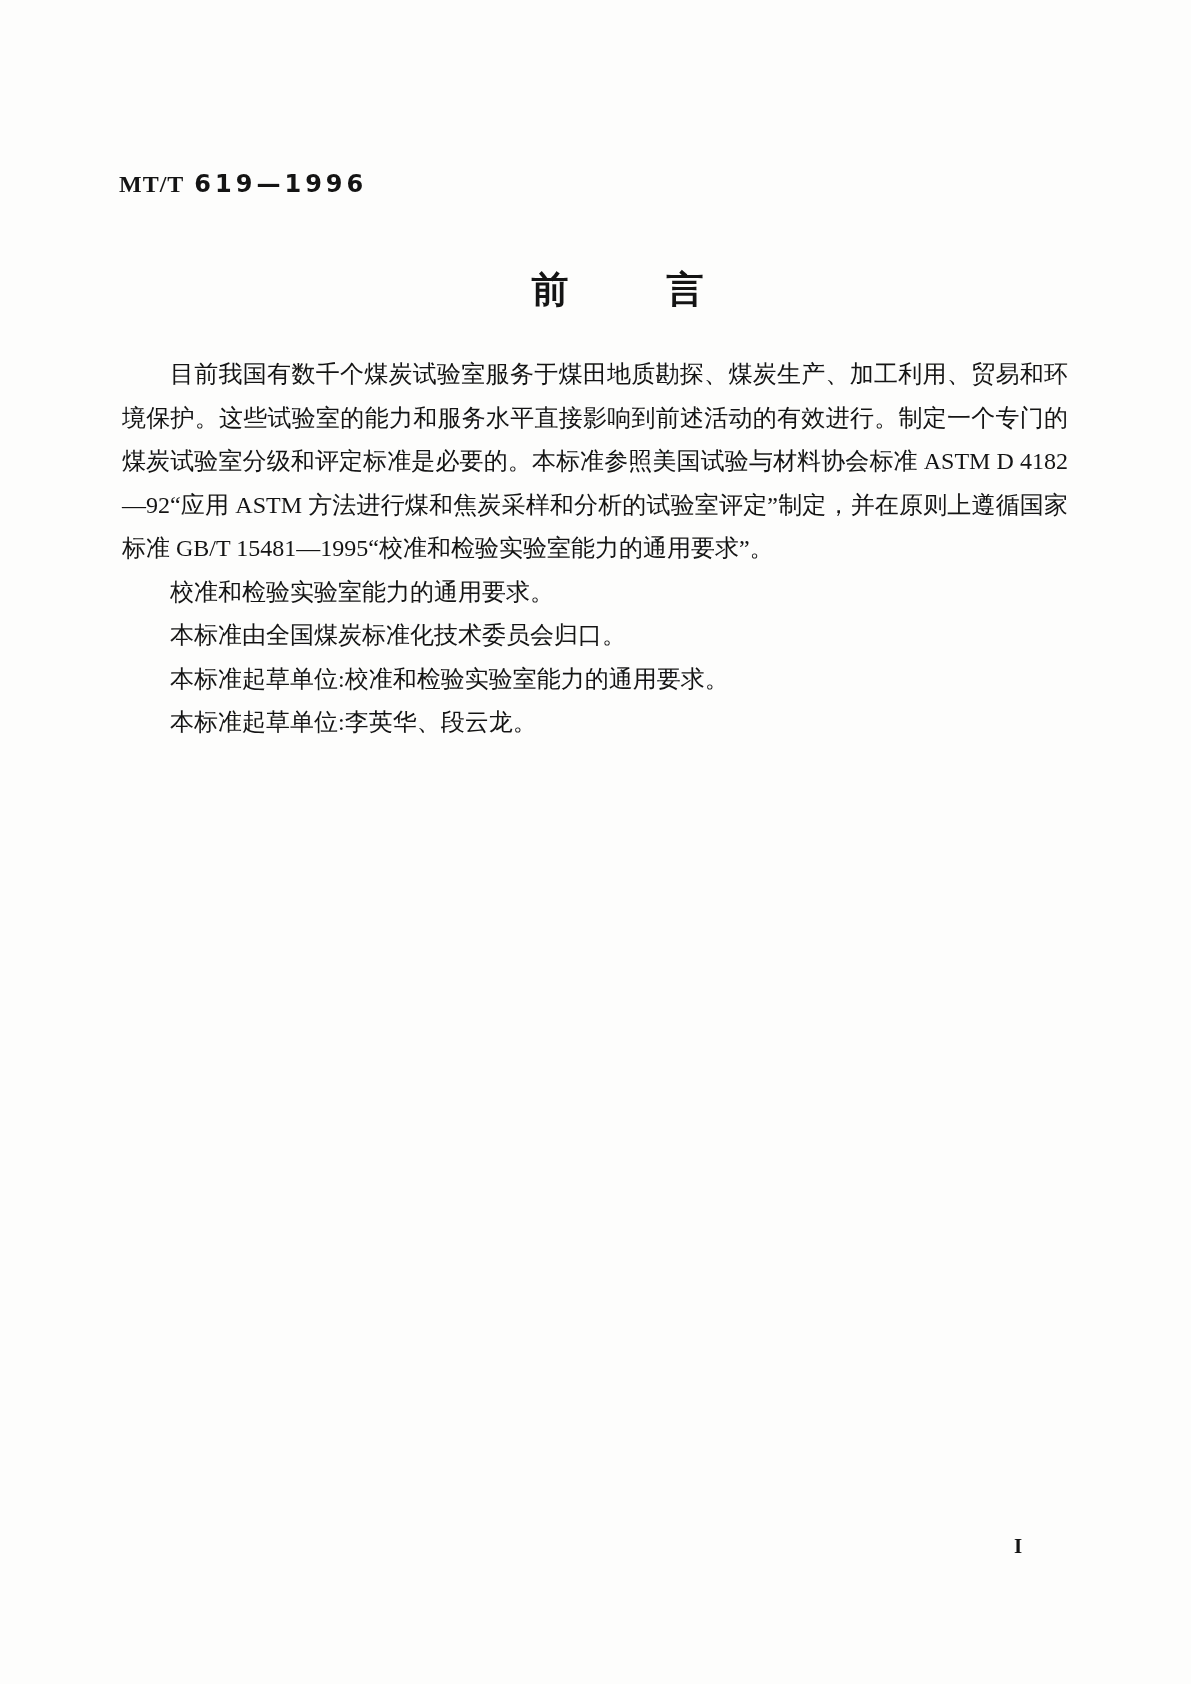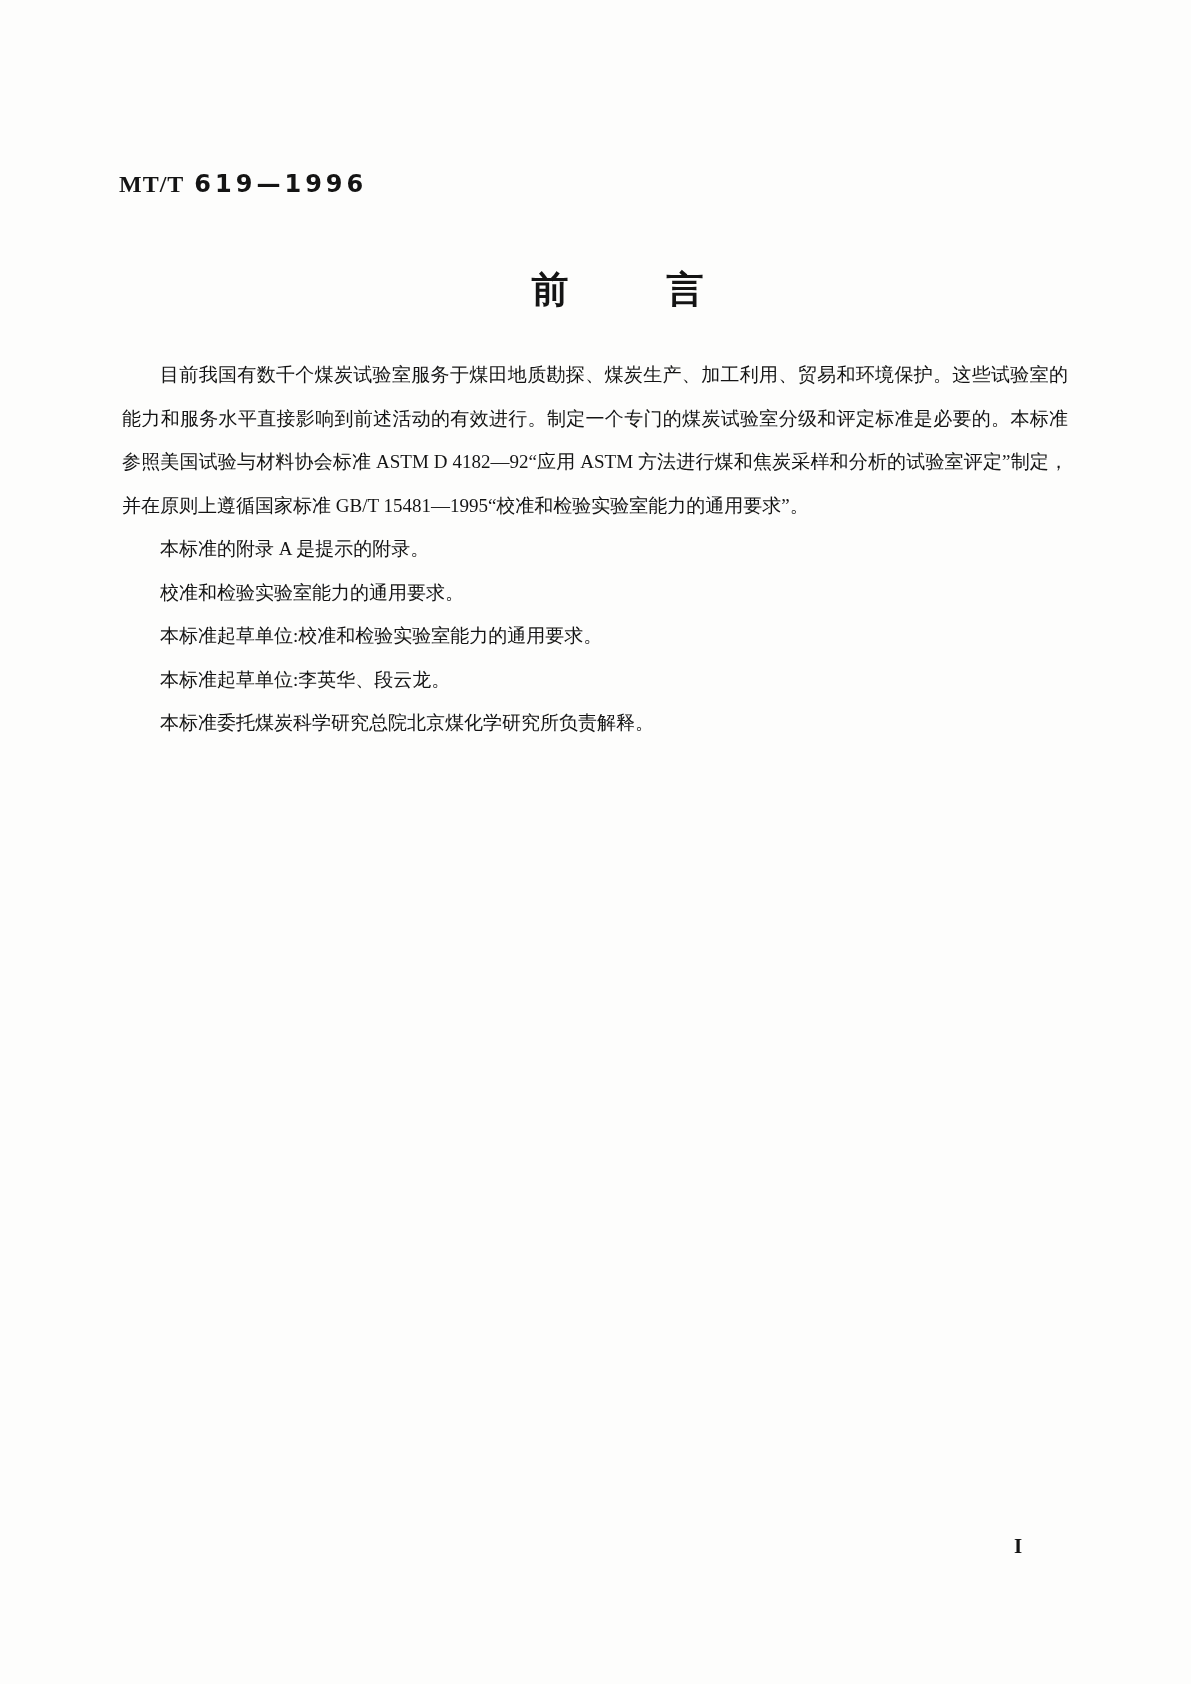--- a/index.html
+++ b/index.html
@@ -47,21 +47,21 @@
   }
   .doc-title .title-gap {
     display: inline-block;
     width: 98px;
   }
   .foreword {
     position: absolute;
     left: 122px;
     top: 353px;
     width: 946px;
-    font-size: 19px;
+    font-size: 24px;
     line-height: 43.5px;
     text-align: justify;
     font-weight: 500;
   }
   .foreword p {
     margin: 0;
     padding: 0;
     text-indent: 2em;
   }
   .page-number {
@@ -80,22 +80,21 @@
   <div class="doc-header">
     <span class="code">MT/T</span><span class="num">619—1996</span>
   </div>
 
   <div class="doc-title">
     <span>前</span><span class="title-gap"></span><span>言</span>
   </div>
 
   <div class="foreword">
     <p>目前我国有数千个煤炭试验室服务于煤田地质勘探、煤炭生产、加工利用、贸易和环境保护。这些试验室的能力和服务水平直接影响到前述活动的有效进行。制定一个专门的煤炭试验室分级和评定标准是必要的。本标准参照美国试验与材料协会标准 ASTM D 4182—92“应用 ASTM 方法进行煤和焦炭采样和分析的试验室评定”制定，并在原则上遵循国家标准 GB/T 15481—1995“校准和检验实验室能力的通用要求”。</p>
-    <p>本标准的附录 A 是提示的附录。</p>
     <p>校准和检验实验室能力的通用要求。</p>
+    <p>本标准由全国煤炭标准化技术委员会归口。</p>
     <p>本标准起草单位:校准和检验实验室能力的通用要求。</p>
     <p>本标准起草单位:李英华、段云龙。</p>
-    <p>本标准委托煤炭科学研究总院北京煤化学研究所负责解释。</p>
   </div>
 
   <div class="page-number">I</div>
 
 </div>
 
 </body></html>

